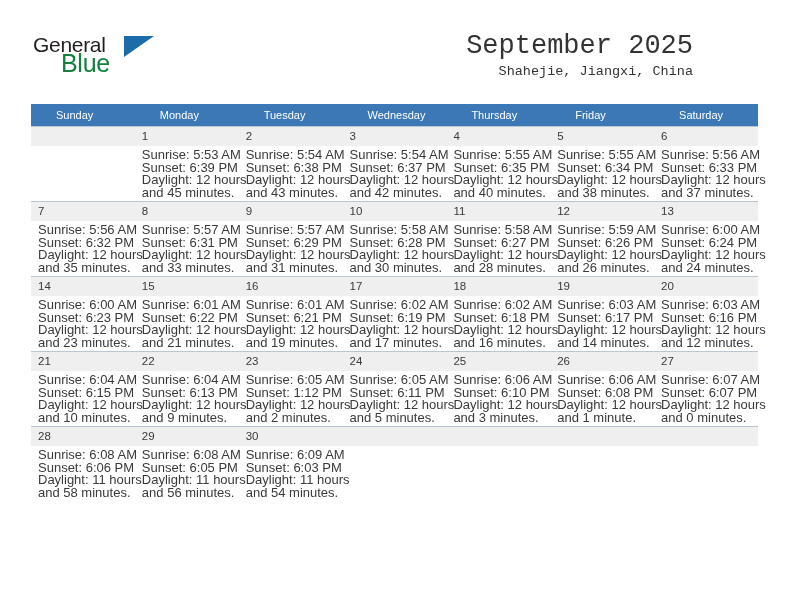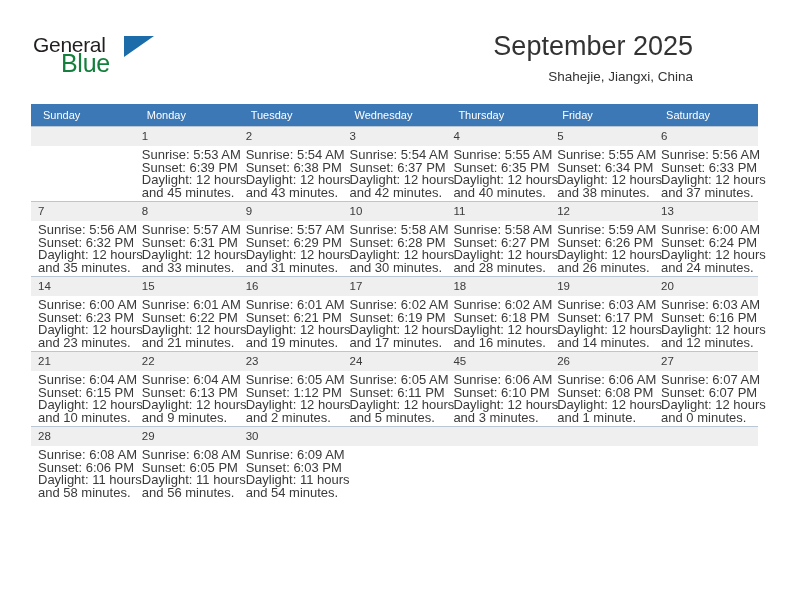--- a/index.html
+++ b/index.html
@@ -62,52 +62,52 @@
     height: 0;
     border-left: 30px solid #1b6ca8;
     border-bottom: 21px solid transparent;
   }
 
   .title-block {
     position: absolute;
     right: 36px;
     top: 30px;
     text-align: right;
+    font-family: Liberation Mono, monospace;
   }
   .cal-title {
     font-size: 27px;
     font-weight: normal;
     color: #333333;
     line-height: 32px;
     white-space: nowrap;
   }
   .cal-subtitle {
     font-size: 13.5px;
     color: #333333;
     line-height: 20px;
-    margin-top: 5px;
     white-space: nowrap;
   }
 
   
   .calendar {
     position: absolute;
     left: 31px;
     top: 104px;
     width: 727px;
     border-collapse: collapse;
     table-layout: fixed;
   }
   .calendar th {
     background: #3b78b5;
     color: #ffffff;
     font-size: 11px;
     font-weight: normal;
     text-align: left;
-    padding: 5px 0 5px 12px;
+    padding: 5px 0 5px 25px;
     height: 11px;
     border: none;
   }
   .calendar td {
     vertical-align: top;
     padding: 0;
     border: none;
     width: 103.85px;
     height: 74px;
     border-top: 1px solid #b9c6d4;
@@ -395,21 +395,21 @@
           <td>
             <div class="daynum">24</div>
             <div class="info">
               <div>Sunrise: 6:05 AM</div>
               <div>Sunset: 6:11 PM</div>
               <div>Daylight: 12 hours</div>
               <div>and 5 minutes.</div>
             </div>
           </td>
           <td>
-            <div class="daynum">45</div>
+            <div class="daynum">25</div>
             <div class="info">
               <div>Sunrise: 6:06 AM</div>
               <div>Sunset: 6:10 PM</div>
               <div>Daylight: 12 hours</div>
               <div>and 3 minutes.</div>
             </div>
           </td>
           <td>
             <div class="daynum">26</div>
             <div class="info">

